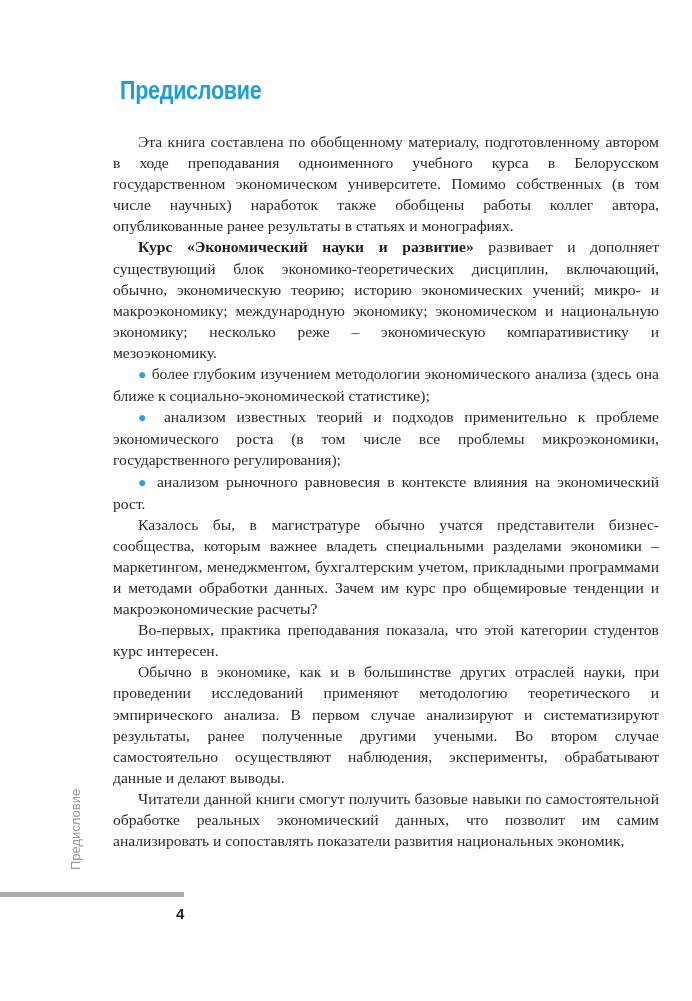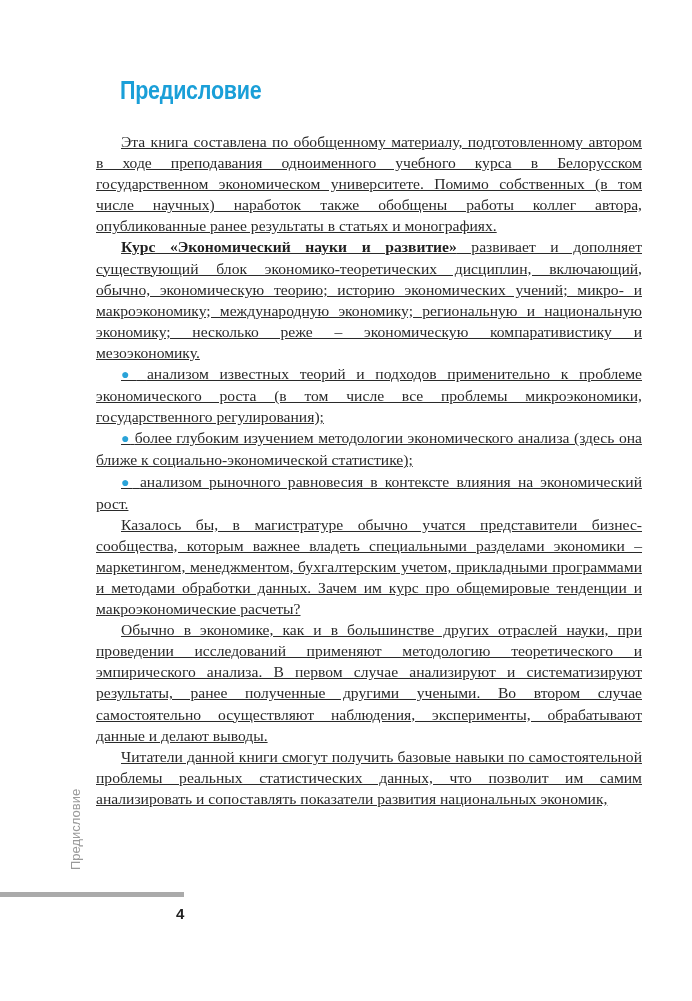--- a/index.html
+++ b/index.html
@@ -5,23 +5,23 @@
   html, body { margin: 0; padding: 0; background: #ffffff; }
   body { width: 692px; height: 1001px; position: relative; overflow: hidden; }
   .page { position: absolute; left: 0; top: 0; width: 692px; height: 884px; background: #fff; padding-left: 38px; }
   .title {
     position: absolute; left: 120px; top: 76px;
     font-family: "Liberation Sans", sans-serif; font-weight: bold;
     font-size: 25px; color: #1a9fd8; letter-spacing: -0.3px;
     transform: scaleX(0.86); transform-origin: left top;
   }
   .body {
-    position: absolute; left: 96px; top: 131px; width: 546px;
+    position: absolute; left: 113px; top: 131px; width: 546px;
     font-family: "Liberation Serif", serif; font-size: 15.6px;
-    line-height: 21.1px; color: #2a2a2a; text-align: justify; text-decoration: underline;
+    line-height: 21.1px; color: #2a2a2a; text-align: justify;
   }
   .body p { margin: 0; text-indent: 25px; }
   .body b { font-weight: bold; color: #1f1f1f; }
   .bullet { color: #2aa3d8; font-size: 14px; }
   .side-label {
     position: absolute; left: 68px; top: 870px;
     transform: rotate(-90deg); transform-origin: left top;
     font-family: "Liberation Sans", sans-serif; font-size: 13px;
     color: #9a9a9a; white-space: nowrap;
   }
@@ -33,25 +33,26 @@
   }
 </style>
 </head>
 <body>
 
 <div class="page">
   <div class="title">Предисловие</div>
 
   <div class="body">
     <p>Эта книга составлена по обобщенному материалу, подготовленному автором в ходе преподавания одноименного учебного курса в Белорусском государственном экономическом университете. Помимо собственных (в том числе научных) наработок также обобщены работы коллег автора, опубликованные ранее результаты в статьях и монографиях.</p>
-    <p><b>Курс «Экономический науки и развитие»</b><span> развивает и дополняет существующий блок экономико-теоретических дисциплин, включающий, обычно, экономическую теорию; историю экономических учений; микро- и макроэкономику; международную экономику; региональную и национальную экономику; несколько реже – экономическую компаративистику и мезоэкономику.</span></p>
+    <p><b>Курс «Экономический науки и развитие»</b><span> развивает и дополняет существующий блок экономико-теоретических дисциплин, включающий, обычно, экономическую теорию; историю экономических учений; микро- и макроэкономику; международную экономику; экономическом и национальную экономику; несколько реже – экономическую компаративистику и мезоэкономику.</span></p>
+    <p><span class="bullet">●</span> <span>более глубоким изучением методологии экономического анализа (здесь она ближе к социально-экономической статистике);</span></p>
     <p><span class="bullet">●</span> <span>анализом известных теорий и подходов применительно к проблеме экономического роста (в том числе все проблемы микроэкономики, государственного регулирования);</span></p>
-    <p><span class="bullet">●</span> <span>более глубоким изучением методологии экономического анализа (здесь она ближе к социально-экономической статистике);</span></p>
     <p><span class="bullet">●</span> <span>анализом рыночного равновесия в контексте влияния на экономический рост.</span></p>
     <p>Казалось бы, в магистратуре обычно учатся представители бизнес-сообщества, которым важнее владеть специальными разделами экономики – маркетингом, менеджментом, бухгалтерским учетом, прикладными программами и методами обработки данных. Зачем им курс про общемировые тенденции и макроэкономические расчеты?</p>
+    <p>Во-первых, практика преподавания показала, что этой категории студентов курс интересен.</p>
     <p>Обычно в экономике, как и в большинстве других отраслей науки, при проведении исследований применяют методологию теоретического и эмпирического анализа. В первом случае анализируют и систематизируют результаты, ранее полученные другими учеными. Во втором случае самостоятельно осуществляют наблюдения, эксперименты, обрабатывают данные и делают выводы.</p>
-    <p>Читатели данной книги смогут получить базовые навыки по самостоятельной проблемы реальных статистических данных, что позволит им самим анализировать и сопоставлять показатели развития национальных экономик,</p>
+    <p>Читатели данной книги смогут получить базовые навыки по самостоятельной обработке реальных экономический данных, что позволит им самим анализировать и сопоставлять показатели развития национальных экономик,</p>
   </div>
 
   <div class="side-label">Предисловие</div>
   <div class="rule"></div>
   <div class="page-num">4</div>
 </div>
 
 </body></html>

